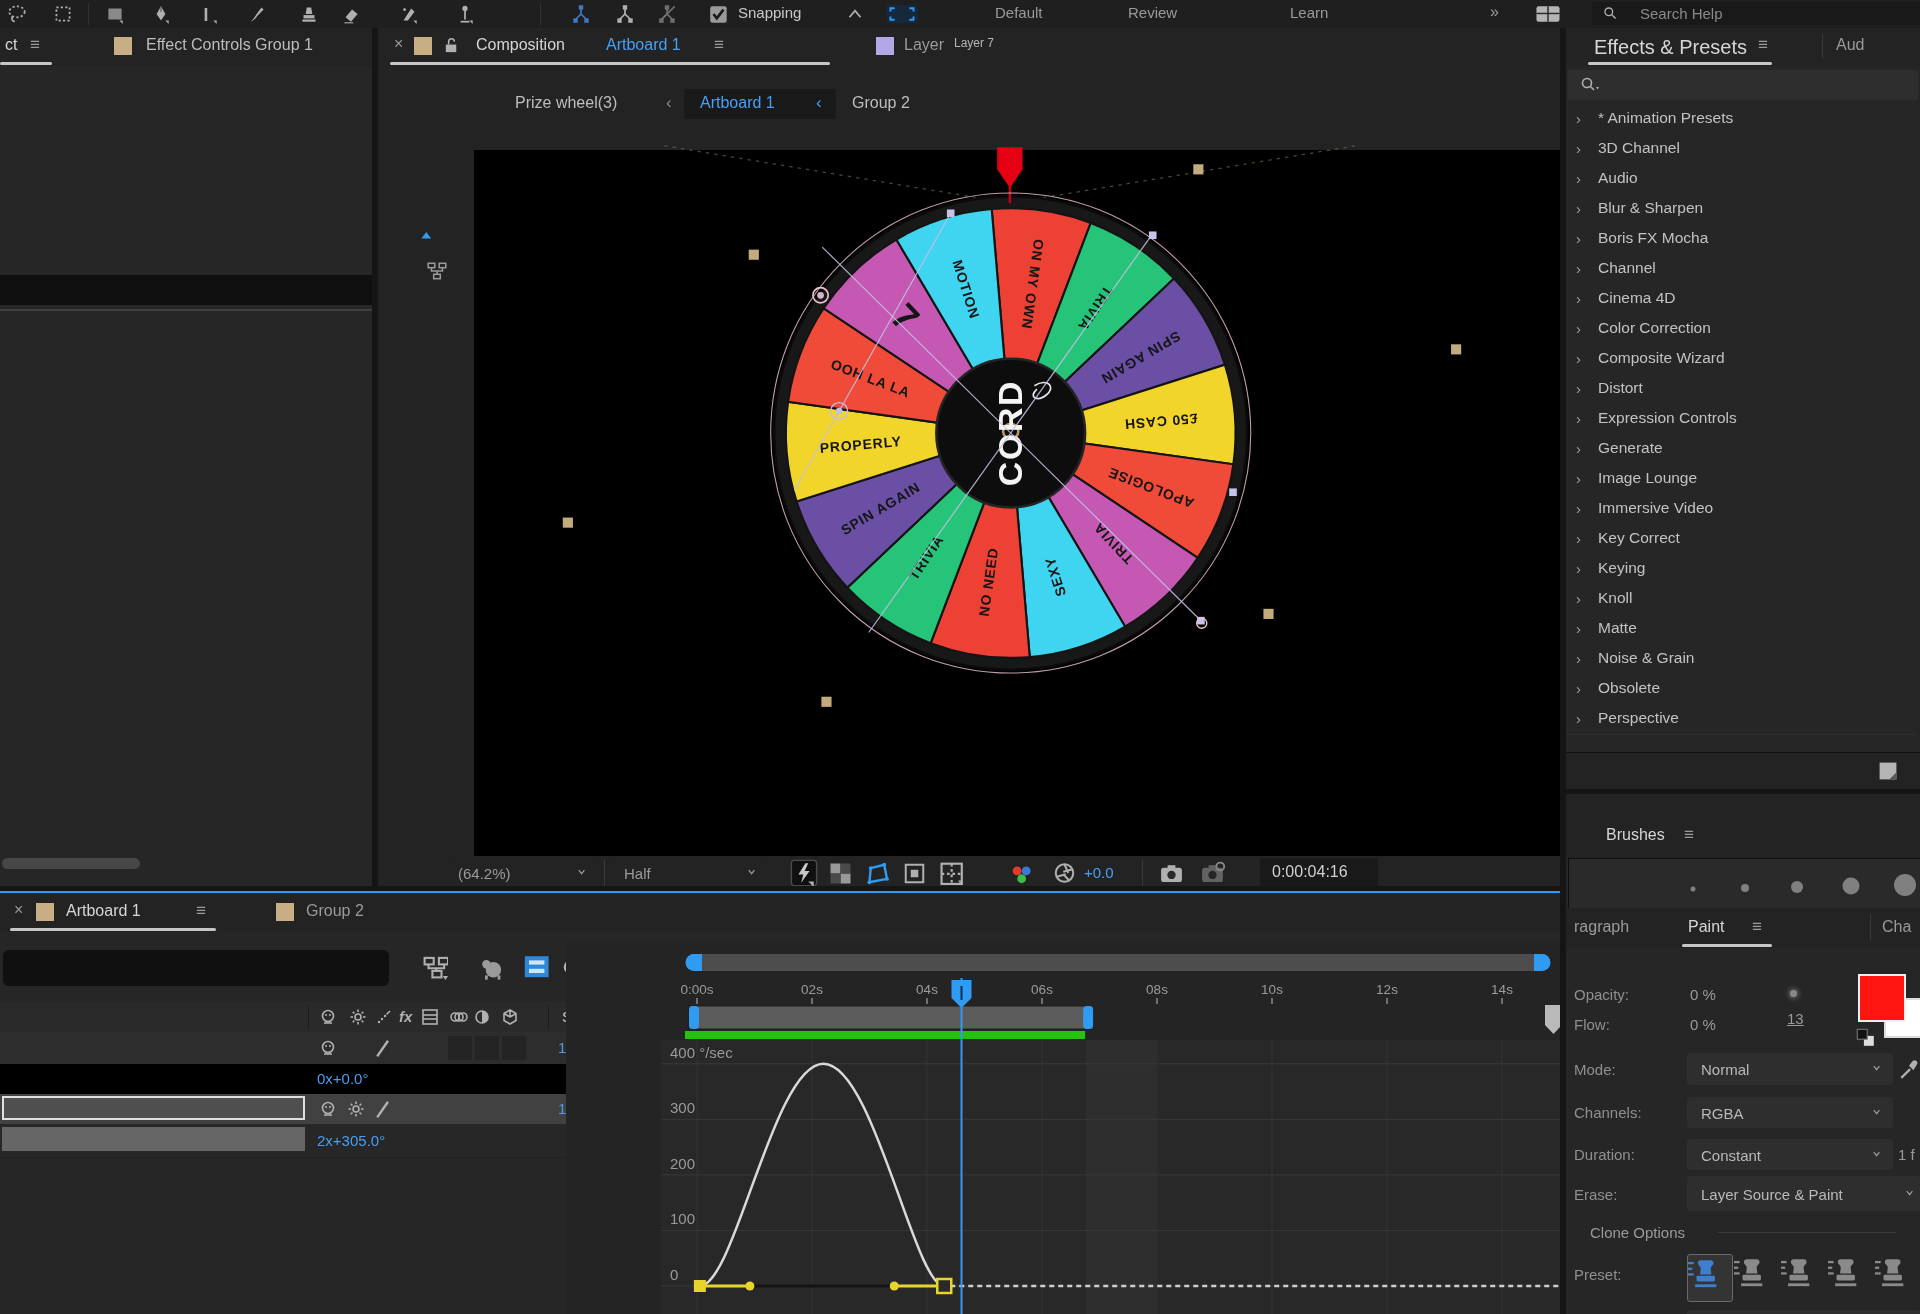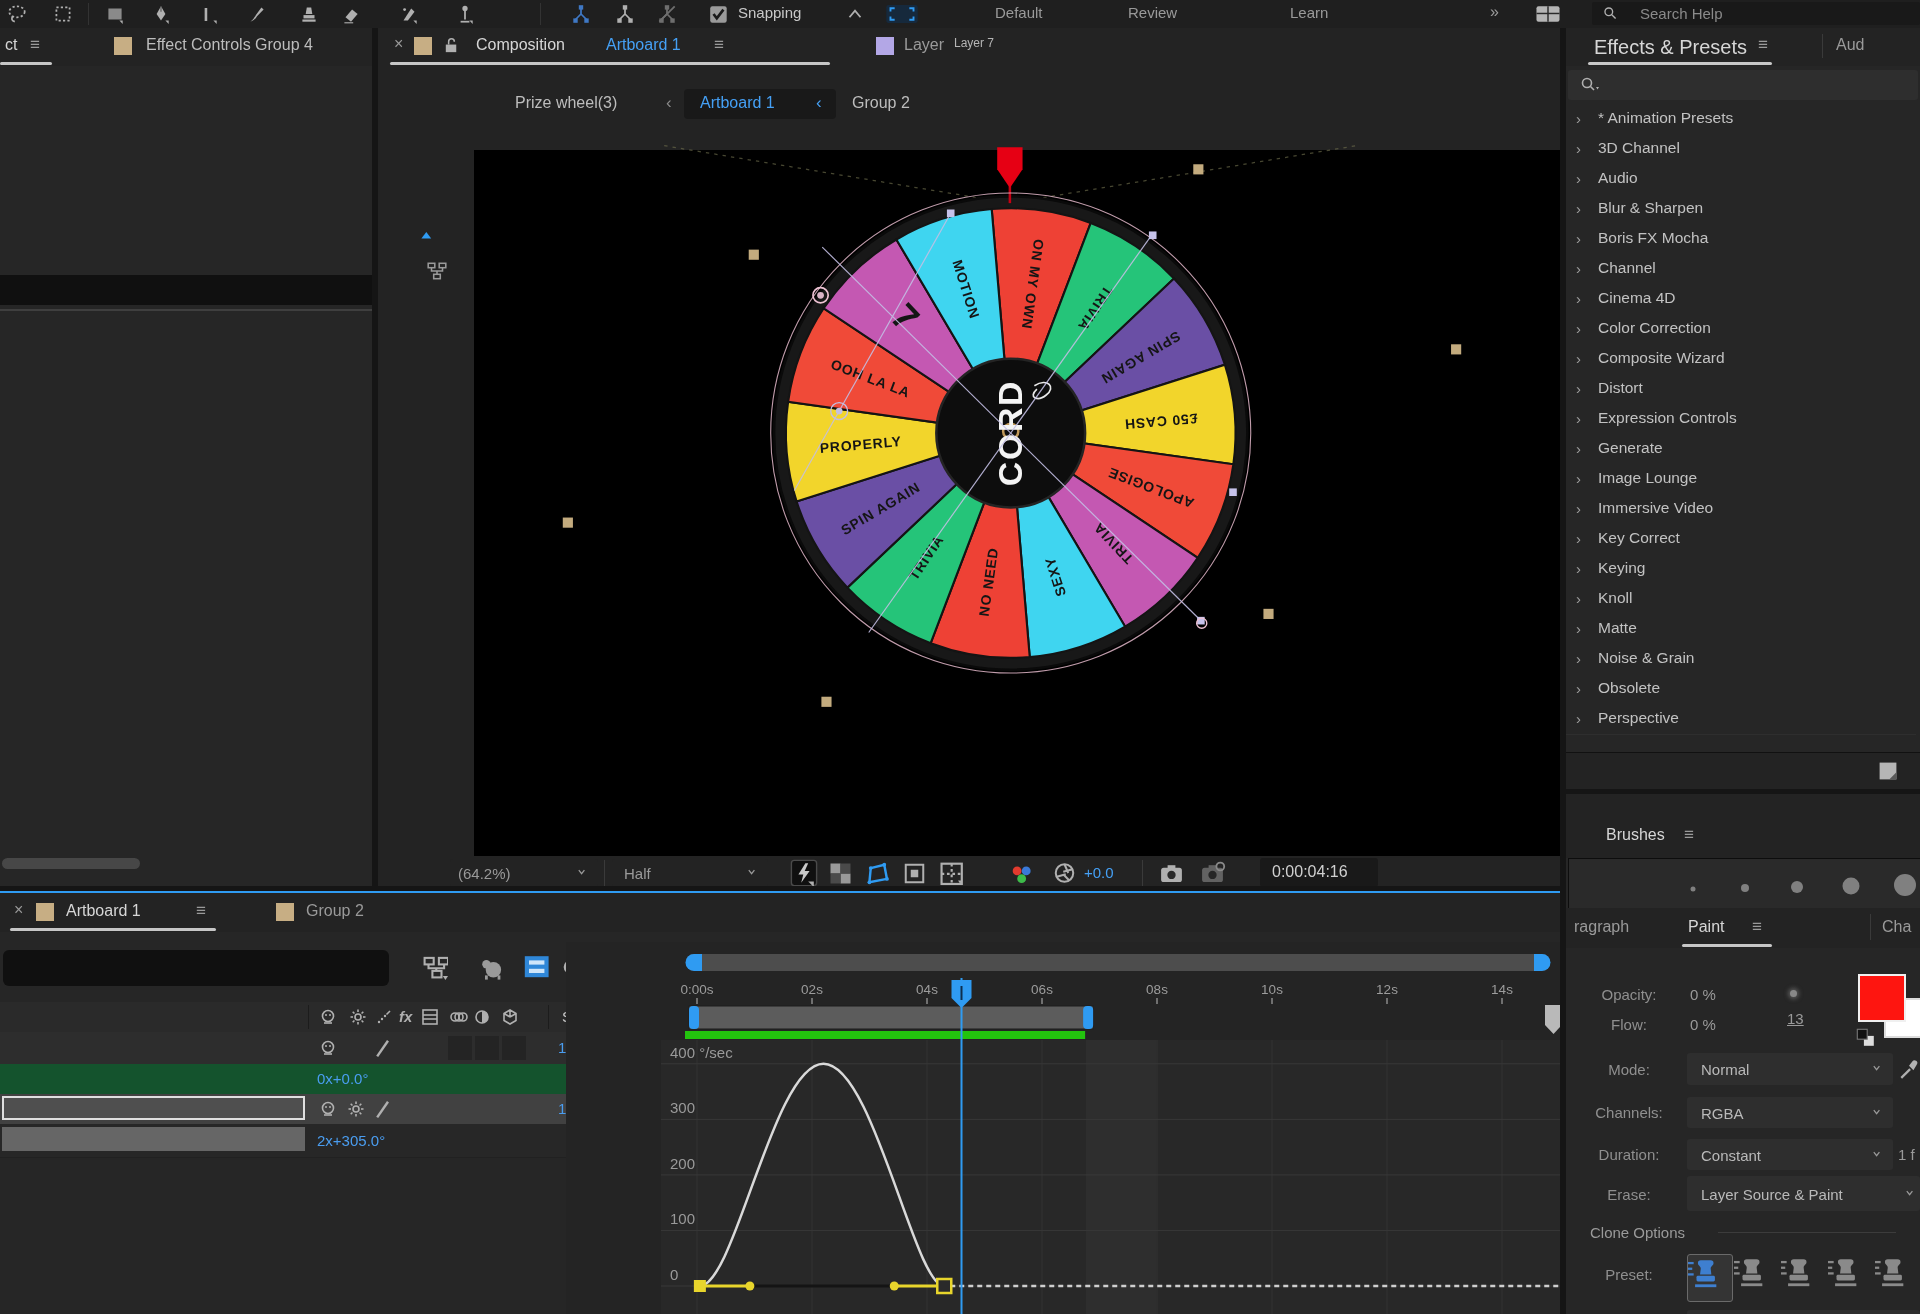--- a/index.html
+++ b/index.html
@@ -15,21 +15,21 @@
   .hdiv{position:absolute;height:5px;background:#151515;}
   .sq{position:absolute;width:18px;height:18px;}
   .tan{background:#c7ae84;} .purple{background:#b3a7e6;}
   .ic{display:inline-block;vertical-align:middle;}
   .ddbox{position:absolute;background:#2e2e2e;border-radius:3px;color:#b9b9b9;}
   .ddbox .val{position:absolute;left:14px;top:50%;transform:translateY(-50%);}
   .chev{position:absolute;right:8px;top:50%;width:14px;height:14px;transform:translateY(-50%);}
   .listrow{position:absolute;left:1566px;width:350px;height:30px;border-bottom:1px solid #2e2e2e;background:#262626;}
   .listrow .lbl{position:absolute;left:32px;top:5px;color:#c2c2c2;font-size:15.5px;}
   .listrow .ch{position:absolute;left:10px;top:6px;color:#9e9e9e;font-size:15px;}
-  .plabel{position:absolute;color:#8f8f8f;text-align:center;width:110px;}
+  .plabel{position:absolute;color:#8f8f8f;text-align:left;width:110px;}
   .toolbar-ic{position:absolute;top:3px;width:22px;height:22px;}
   .kfval{color:#4a9df0;}
   svg text{font-family:"Liberation Sans",sans-serif;}
 </style>
 </head>
 <body>
 
 <div id="root">
 
   <div class="abs" style="left:0;top:0;width:1920px;height:28px;background:#1f1f1f;border-bottom:4px solid #161616;">
@@ -147,21 +147,21 @@
       <span class="abs txt dimmer" style="left:48px;top:3px;">Search Help</span>
     </div>
   </div>
 
   <div class="abs panelbg" style="left:0;top:28px;width:372px;height:863px;background:#262626;">
     <div class="abs" style="left:0;top:0;width:372px;height:38px;background:#232323;">
       <span class="abs txt lite" style="left:5px;top:8px;font-size:16px;">ct</span>
       <span class="abs txt dim" style="left:30px;top:7px;font-size:17px;">≡</span>
       <div class="tabline" style="left:0;top:34px;width:52px;"></div>
       <div class="sq tan" style="left:114px;top:9px;"></div>
-      <span class="abs txt" style="left:146px;top:8px;color:#bdbdbd;font-size:16px;">Effect Controls Group 4</span>
+      <span class="abs txt" style="left:146px;top:8px;color:#bdbdbd;font-size:16px;">Effect Controls Group 1</span>
       <div class="abs" style="left:408px;top:6px;width:1px;height:24px;background:#3a3a3a;"></div>
       <span class="abs txt dim" style="left:436px;top:5px;font-size:18px;font-weight:bold;">»</span>
     </div>
     <div class="abs" style="left:0;top:247px;width:372px;height:30px;background:#101010;"></div>
     <div class="abs" style="left:0;top:281px;width:372px;height:2px;background:#3f3f3f;"></div>
     <div class="abs" style="left:2px;top:830px;width:138px;height:11px;background:#474747;border-radius:6px;"></div>
   </div>
 
   <div class="vdiv" style="left:372px;top:28px;height:863px;"></div>
 
@@ -728,21 +728,21 @@
             <path d="M6,16 h8" stroke="#b0b0b0" fill="none" stroke-width="1.6"></path>
           </svg></span>
       <span class="ic" style="position:absolute;left:370px;top:4px;width:24px;height:24px;"><svg width="100%" height="100%" viewBox="0 0 20 20">
             <line x1="6" y1="17" x2="15" y2="4" stroke="#b0b0b0" stroke-width="2"></line>
           </svg></span>
       <div class="abs" style="left:448px;top:4px;width:24px;height:24px;background:#242424;"></div>
       <div class="abs" style="left:475px;top:4px;width:24px;height:24px;background:#242424;"></div>
       <div class="abs" style="left:502px;top:4px;width:24px;height:24px;background:#242424;"></div>
       <span class="abs txt kfval" style="left:558px;top:7px;">100.0%</span>
     </div>
-    <div class="abs" style="left:0;top:171px;width:661px;height:30px;background:#14532d;border-bottom:1px solid #bef264;">
+    <div class="abs" style="left:0;top:171px;width:661px;height:30px;background:#000000;border-bottom:1px solid #bef264;">
       <span class="abs txt kfval" style="left:317px;top:6px;">0x+0.0°</span>
     </div>
     <div class="abs" style="left:0;top:201px;width:661px;height:30px;background:#414141;border-bottom:1px solid #212121;">
       <div class="abs" style="left:2px;top:2px;width:303px;height:24px;background:#4f4f4f;border:2px solid #dfdfdf;box-sizing:border-box;"></div>
       <span class="ic" style="position:absolute;left:318px;top:5px;width:20px;height:20px;"><svg width="100%" height="100%" viewBox="0 0 20 20">
             <circle cx="10" cy="9" r="5.5" stroke="#b0b0b0" fill="none" stroke-width="1.6"></circle>
             <circle cx="8" cy="8" r="1" fill="#b0b0b0"></circle>
             <circle cx="12" cy="8" r="1" fill="#b0b0b0"></circle>
             <path d="M6,16 h8" stroke="#b0b0b0" fill="none" stroke-width="1.6"></path>
           </svg></span>

